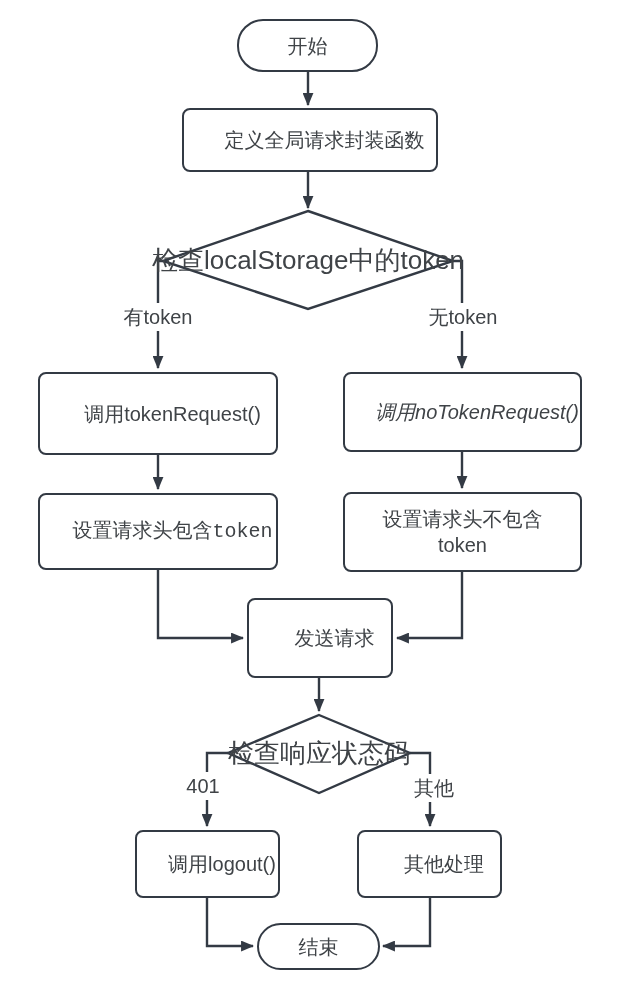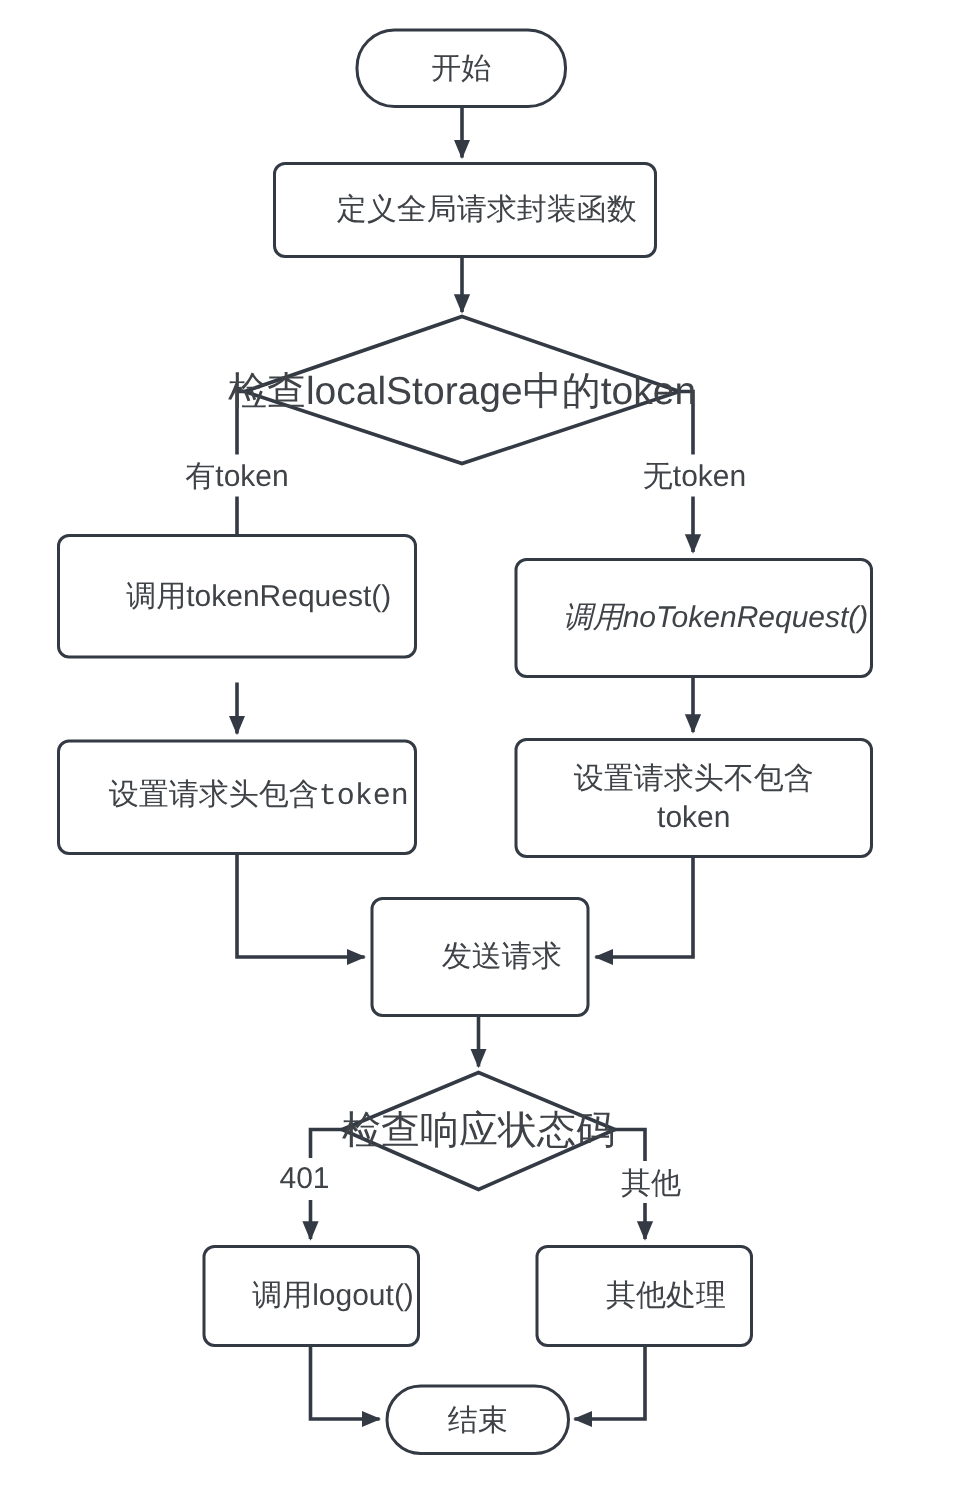--- a/index.html
+++ b/index.html
@@ -97,21 +97,21 @@
       <polygon points="319,715 410,753 319,793 228,753"></polygon>
     </g>
   </svg>
 
   <div class="node terminator" style="left:237px; top:19px; width:141px; height:53px;">开始</div>
 
   <div class="node process" style="left:182px; top:108px; width:256px; height:64px;">定义全局请求封装函数</div>
 
   <div class="decision-label" style="left:148px; top:246px; width:320px; height:28px;">检查localStorage中的token</div>
 
-  <div class="node process" style="left:38px; top:356px; width:240px; height:83px;">调用tokenRequest()</div>
+  <div class="node process" style="left:38px; top:372px; width:240px; height:83px;">调用tokenRequest()</div>
 
   <div class="node process" style="left:343px; top:372px; width:239px; height:80px;font-style:italic;">调用noTokenRequest()</div>
 
   <div class="node process" style="left:38px; top:493px; width:240px; height:77px;font-family:Liberation Mono, monospace;">设置请求头包含token</div>
 
   <div class="node process pad-wrap" style="left:343px; top:492px; width:239px; height:80px;">设置请求头不包含token</div>
 
   <div class="node process" style="left:247px; top:598px; width:146px; height:80px;">发送请求</div>
 
   <div class="decision-label" style="left:229px; top:739px; width:180px; height:28px;">检查响应状态码</div>

